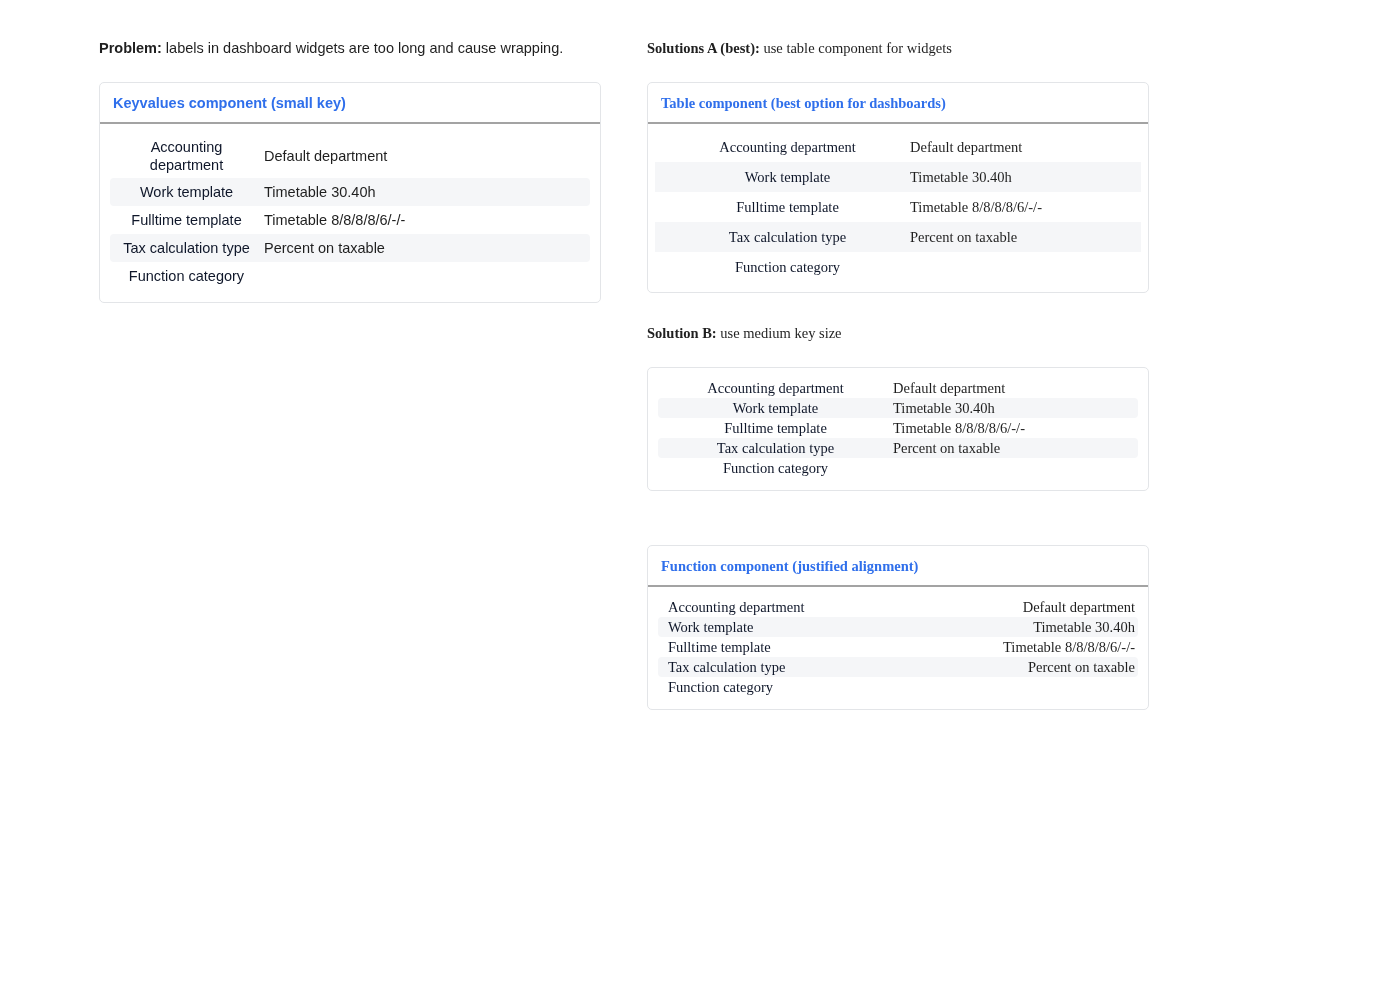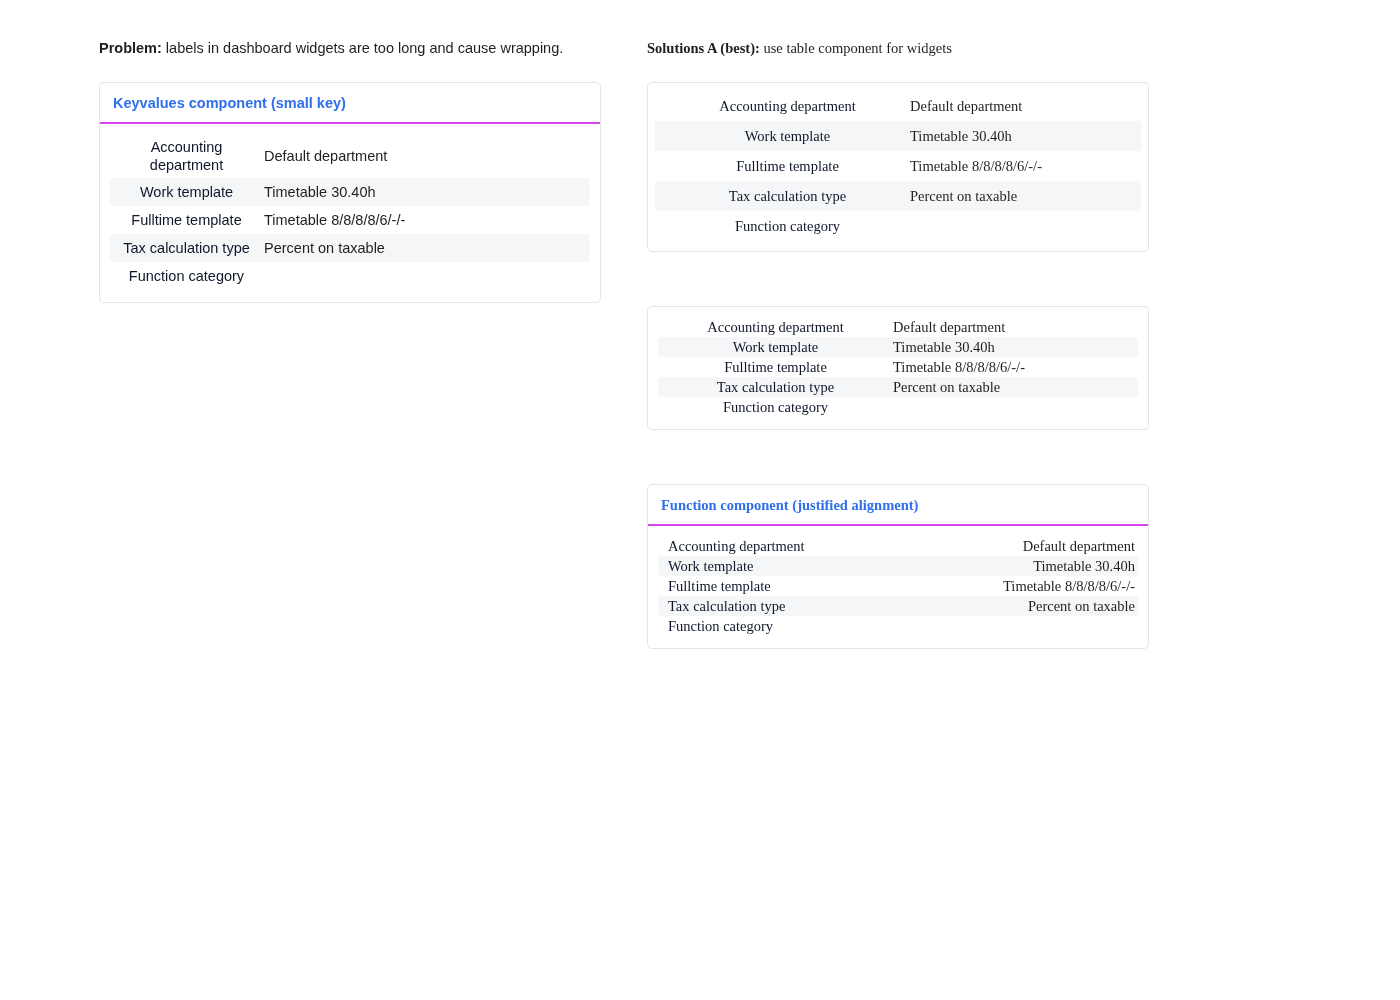--- a/index.html
+++ b/index.html
@@ -43,21 +43,21 @@
 
   
   .card {
     border: 1px solid #e3e5e8;
     border-radius: 5px;
     background: #ffffff;
     box-sizing: border-box;
     overflow: hidden;
   }
   .card-header {
-    border-bottom: 2px solid #d946ef;
+    border-bottom: 2px solid #a3a3a3;
     padding: 11px 13px 10px 13px;
     box-sizing: border-box;
   }
   .card-title {
     font-size: 14.5px;
     font-weight: bold;
     color: #2f6feb;
     line-height: 18px;
     white-space: nowrap;
   }
@@ -209,20 +209,23 @@
     </div>
   </div>
 
   <div class="col col-right" style="top:38px;">
 
     <p class="caption"><b>Solutions A (best):</b><span> use table component for widgets</span></p>
 
     <div class="spacer-24"></div>
 
     <div class="card">
+      <div class="card-header">
+        <div class="card-title">Table component (best option for dashboards)</div>
+      </div>
       <div class="card-body tight v-table">
           <div class="kv-row">
             <div class="kv-key">Accounting department</div>
             <div class="kv-val">Default department</div>
           </div>
           <div class="kv-row striped">
             <div class="kv-key">Work template</div>
             <div class="kv-val">Timetable 30.40h</div>
           </div>
           <div class="kv-row">
@@ -235,20 +238,21 @@
           </div>
           <div class="kv-row">
             <div class="kv-key">Function category</div>
             <div class="kv-val"></div>
           </div>
         </div>
     </div>
 
     <div style="height:30px;"></div>
 
+    <p class="caption"><b>Solution B:</b><span> use medium key size</span></p>
 
     <div class="spacer-24"></div>
 
     <div class="card">
       <div class="card-body v-medium">
           <div class="kv-row">
             <div class="kv-key">Accounting department</div>
             <div class="kv-val">Default department</div>
           </div>
           <div class="kv-row striped">

